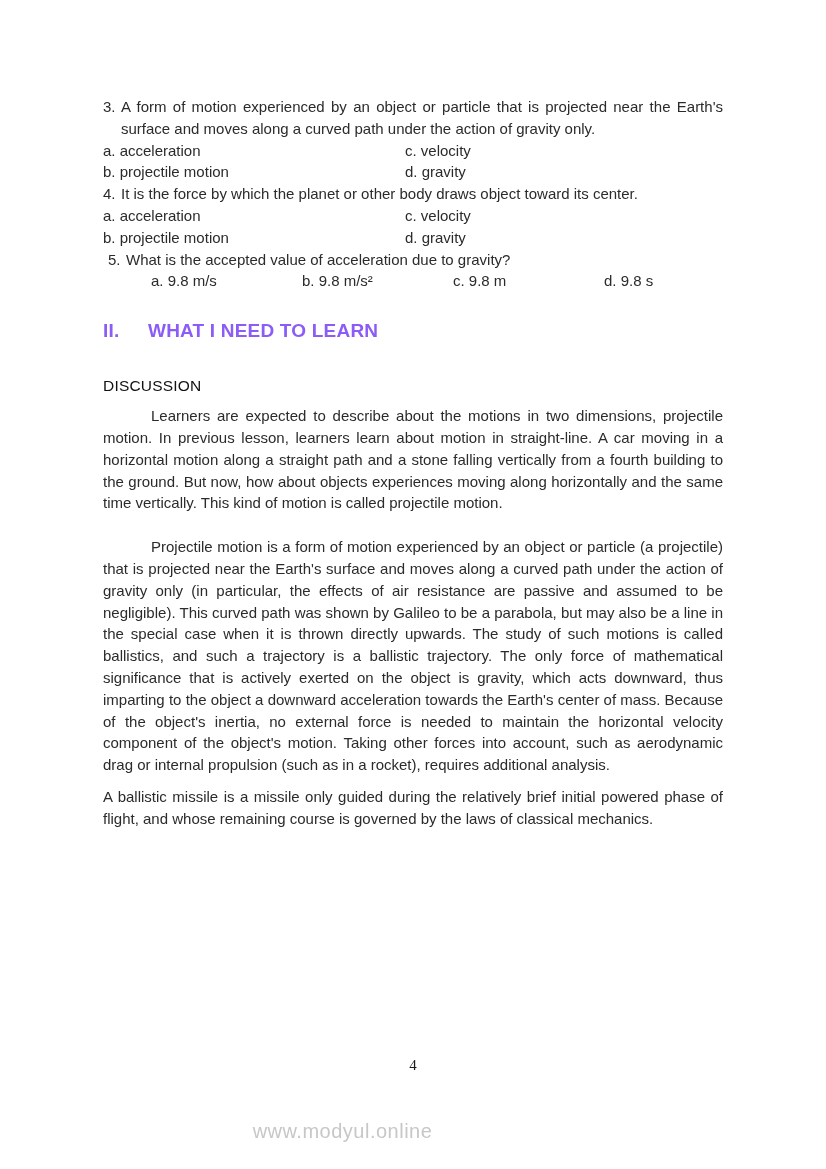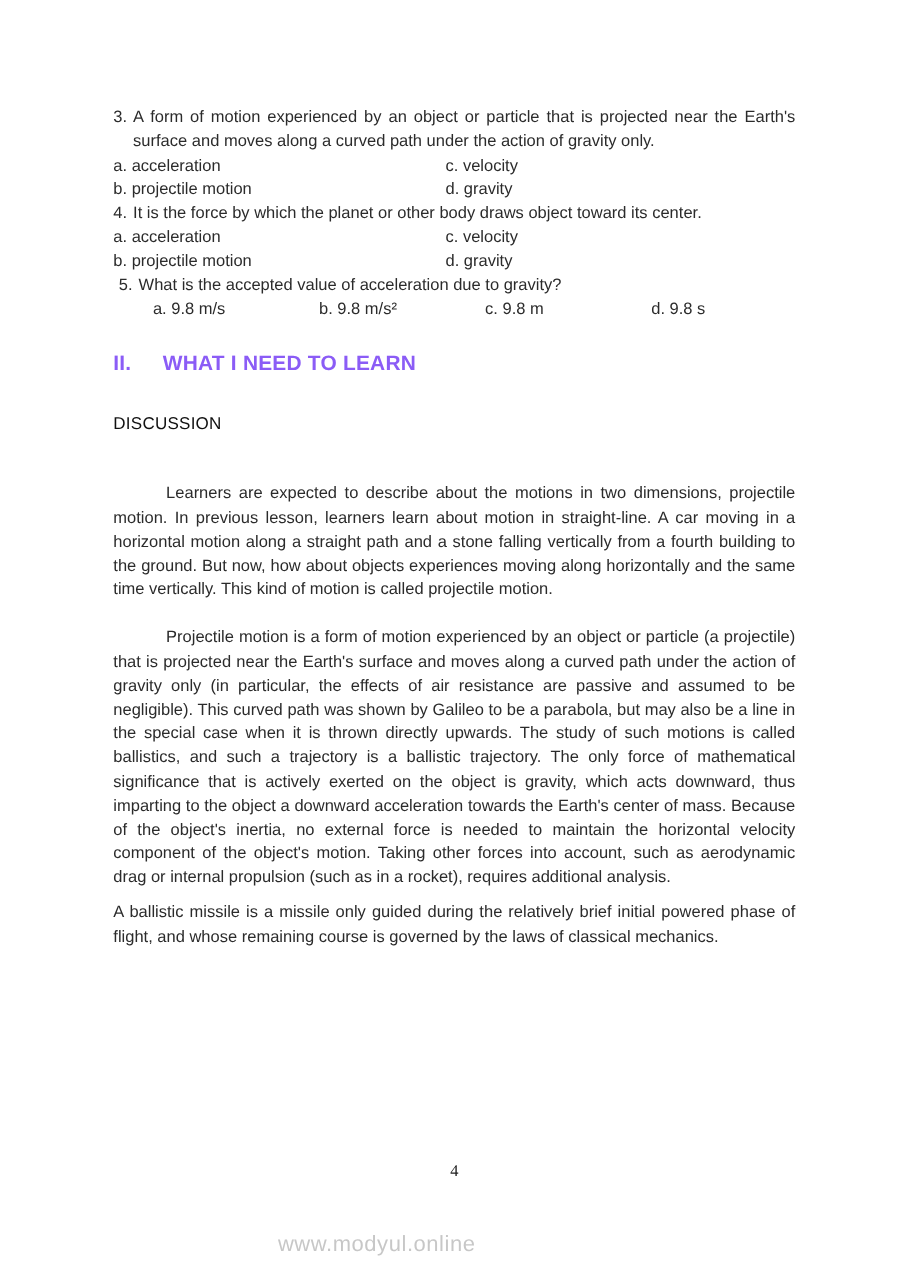--- a/index.html
+++ b/index.html
@@ -28,21 +28,21 @@
   .qline { display: flex; }
   .qnum  { flex: 0 0 18px; }
   .q5 .qnum { flex: 0 0 23px; padding-left: 5px; }
   .qtext { flex: 1; text-align: justify; }
 
   .options-2col {
     display: grid;
     grid-template-columns: 302px 1fr;
   }
   .options-row {
-    margin-left: 36px;
+    margin-left: 48px;
     display: grid;
     grid-template-columns: 151px 151px 151px auto;
   }
   .option { white-space: nowrap; }
 
   
   .section-heading {
     display: flex;
     margin-top: 26px;
     font-size: 19px;
@@ -60,21 +60,21 @@
     font-weight: normal;
     color: #111111;
     letter-spacing: 0.2px;
   }
 
   
   .para {
     text-align: justify;
   }
   .para.indent { text-indent: 48px; }
-  .para.p1 { margin-top: 41px; }
+  .para.p1 { margin-top: 8px; }
   .para.p2 { margin-top: 22px; }
   .para.p3 { margin-top: 10px; }
 
   
   .page-number {
     position: absolute;
     top: 1057px;
     left: 0;
     width: 826px;
     text-align: center;

